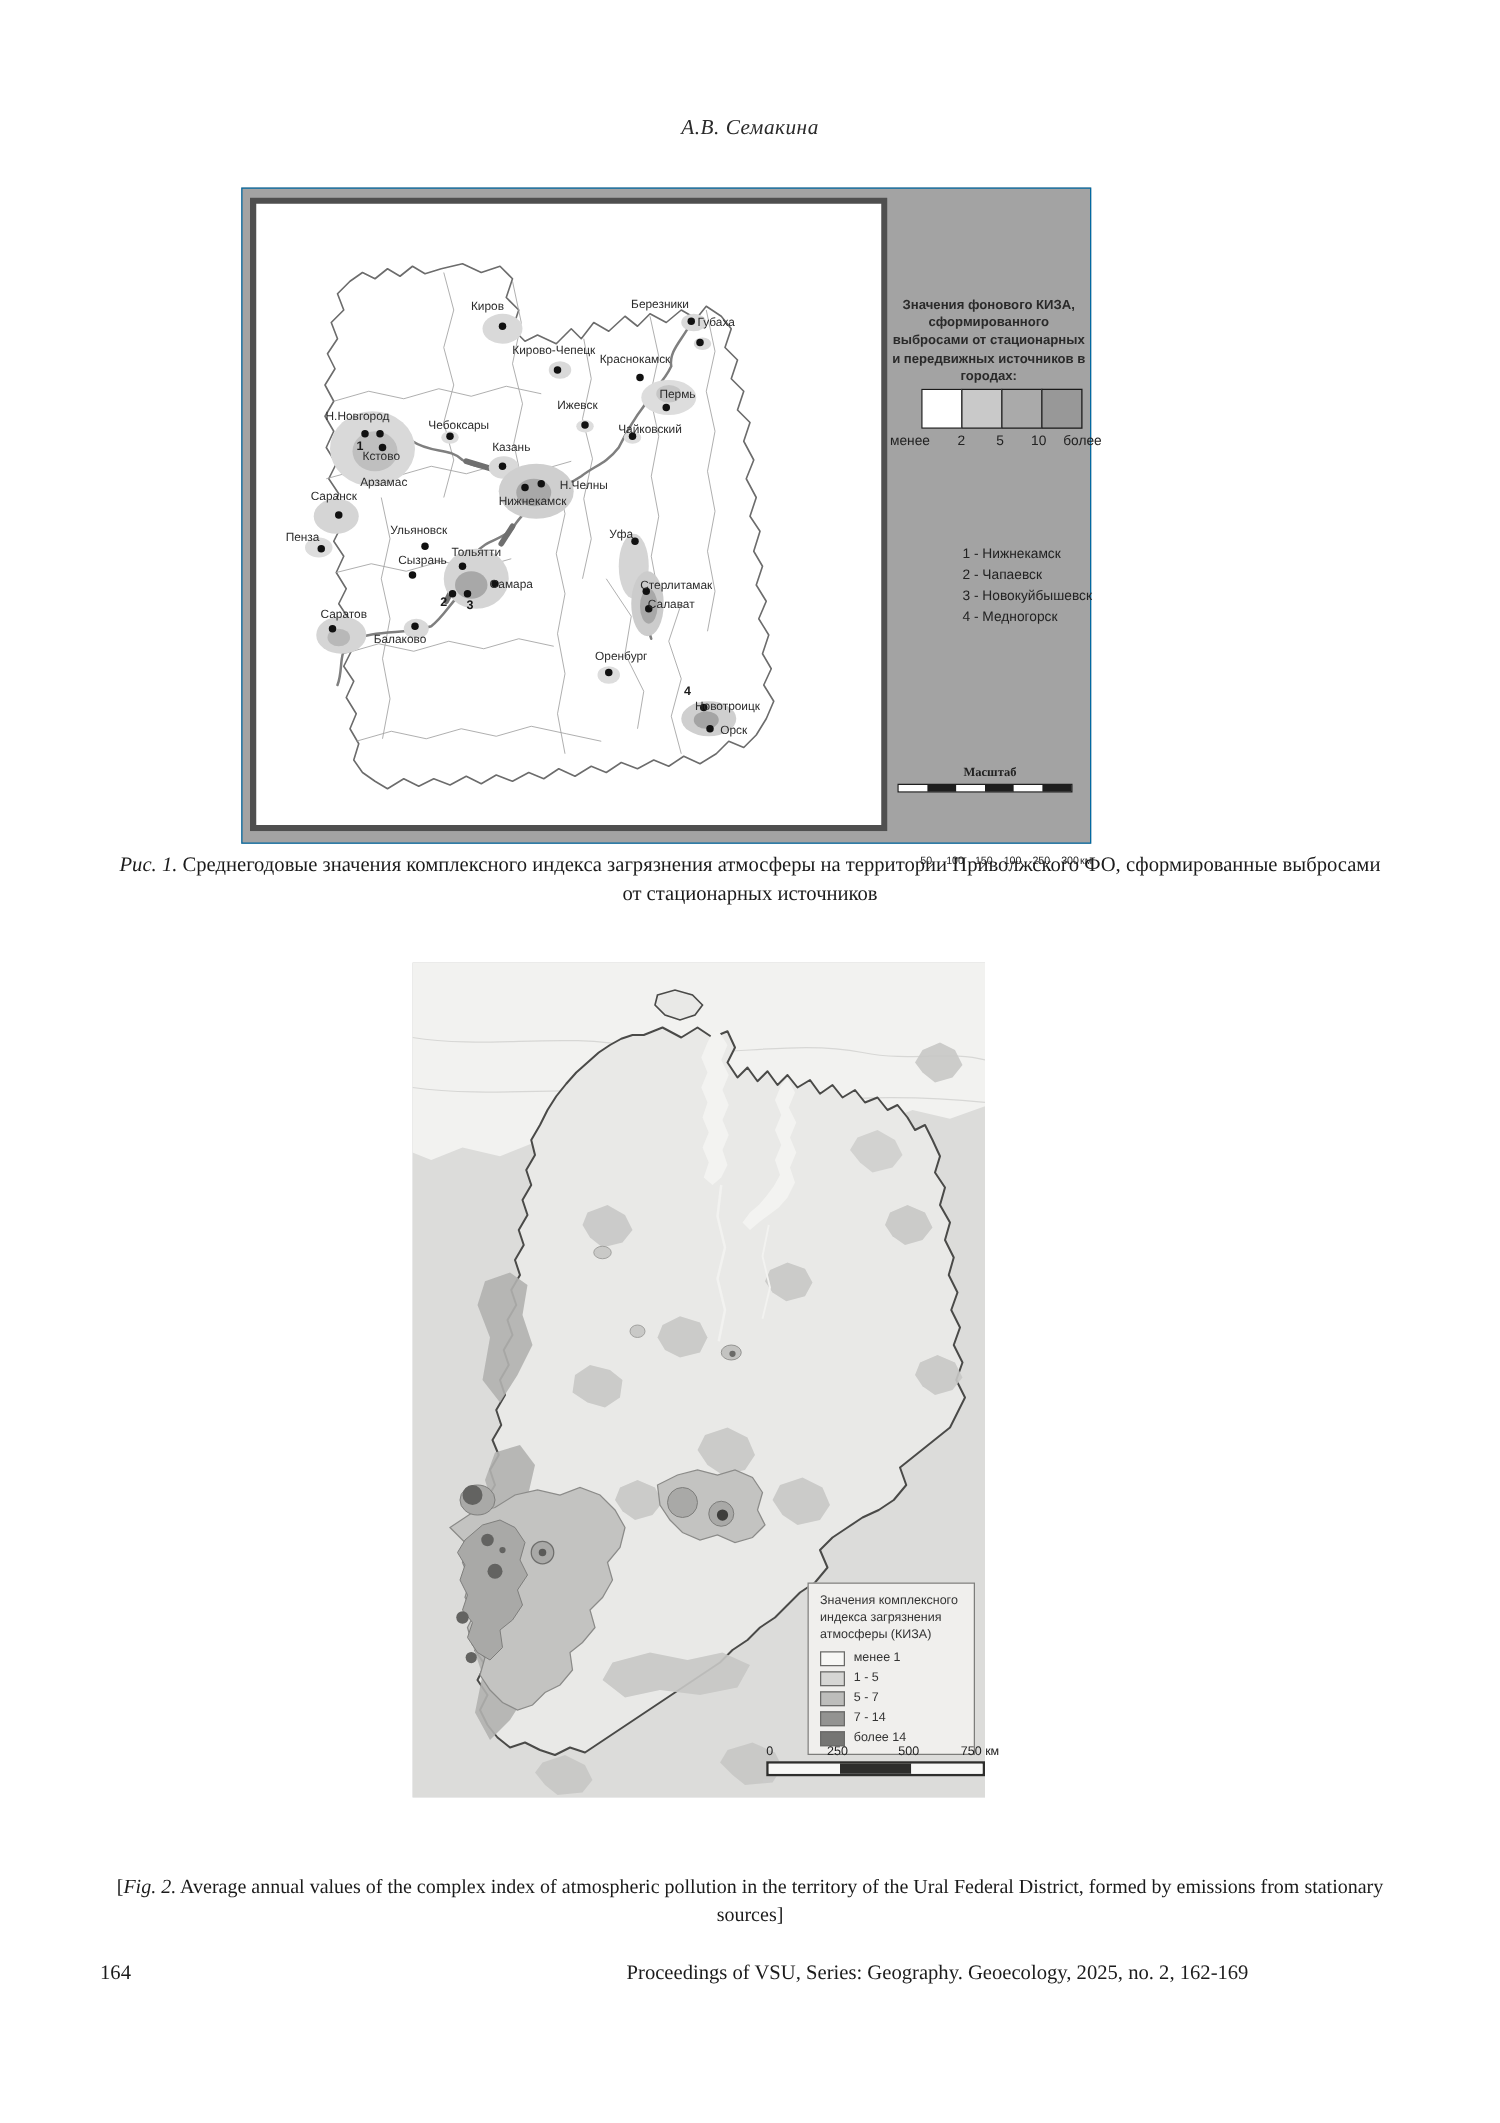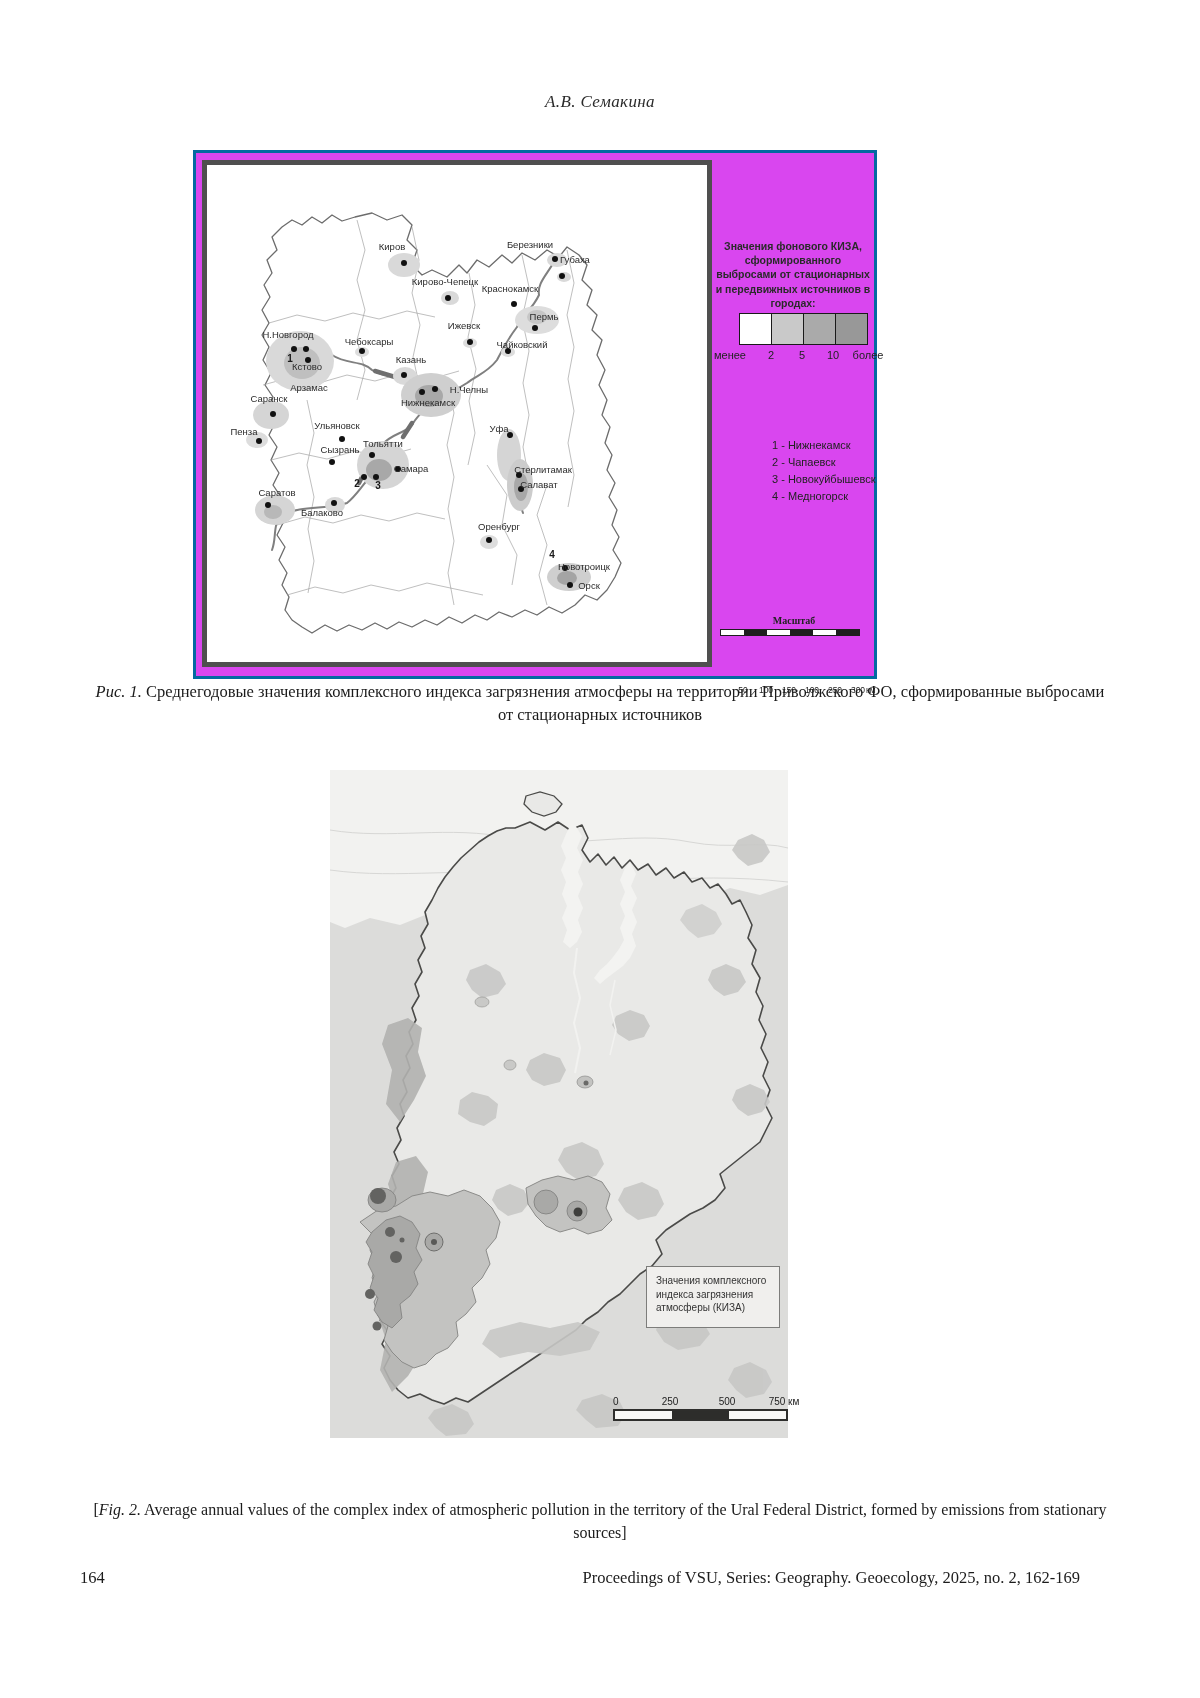--- a/index.html
+++ b/index.html
@@ -2,21 +2,21 @@
 <html><head>
 <meta charset="utf-8">
 <style>
   html,body{margin:0;padding:0;background:#fff;}
   .page{position:relative;width:1200px;height:1698px;background:#ffffff;overflow:hidden;
         font-family:"Liberation Serif",serif;color:#1c1c1c;}
   .author{position:absolute;top:92px;left:0;width:100%;text-align:center;
           font-style:italic;font-size:17px;letter-spacing:.4px;color:#2a2a2a;}
   
   .fig1{position:absolute;left:193px;top:150px;width:678px;height:523px;
-        border:3px solid #0369a1;background:#d946ef;}
+        border:1px solid #0369a1;background:#a3a3a3;}
   .fig1-map{position:absolute;left:6px;top:7px;width:500px;height:497px;
             border:5px solid #4f4f4f;background:#fff;}
   .fig1-map svg{display:block;}
   .clbl{font-family:"Liberation Sans",sans-serif;font-size:9.5px;fill:#2b2b2b;}
   .cnum{font-family:"Liberation Sans",sans-serif;font-size:10px;font-weight:bold;fill:#1a1a1a;}
   .bnd{fill:none;stroke:#a3a3a3;stroke-width:.7;stroke-linejoin:round;}
   .bnd-outer{fill:none;stroke:#6c6c6c;stroke-width:1.3;stroke-linejoin:round;}
   .river{fill:none;stroke:#7f7f7f;stroke-width:2;stroke-linecap:round;}
   .river-wide{fill:none;stroke:#6f6f6f;stroke-width:4.5;stroke-linecap:round;}
   .fig1-legend{position:absolute;left:518px;top:0;width:160px;height:100%;
@@ -55,21 +55,21 @@
   .fig2-scale{position:absolute;left:283px;top:626px;width:175px;
               font-family:"Liberation Sans",sans-serif;color:#222;}
   .f2s-ticks{position:relative;height:13px;font-size:10px;}
   .f2s-ticks span{position:absolute;top:0;transform:translateX(-50%);white-space:nowrap;}
   .f2s-ticks span:first-child{transform:none;}
   .f2s-bar{width:171px;height:8px;border:2px solid #2e2e2c;display:flex;background:#f8f8f6;}
   .f2s-bar i{display:block;height:100%;width:57px;}
   
   .footer-num{position:absolute;left:80px;top:1568px;font-size:16.5px;}
   .footer-journal{position:absolute;left:420px;top:1568px;width:660px;
-                  text-align:right;font-size:16.5px;}
+                  text-align:center;font-size:16.5px;}
 </style>
 </head>
 <body>
 
 <div class="page">
 
   <div class="author">А.В. Семакина</div>
 
   <div class="fig1">
     <div class="fig1-map">
@@ -310,20 +310,42 @@
       <circle cx="248" cy="442" r="4.5" fill="#3e3e3c"></circle>
 
       <ellipse cx="152" cy="232" rx="7" ry="5" fill="#c9c9c7" stroke="#999997" stroke-width="0.7"></ellipse>
       <ellipse cx="180" cy="295" rx="6" ry="5" fill="#c9c9c7" stroke="#999997" stroke-width="0.7"></ellipse>
       <ellipse cx="255" cy="312" rx="8" ry="6" fill="#c3c3c1" stroke="#8b8b89" stroke-width="0.7"></ellipse>
       <circle cx="256" cy="313" r="2.5" fill="#6a6a68"></circle>
     </svg>
 
     <div class="fig2-legend">
       <div class="f2l-title">Значения комплексного индекса загрязнения атмосферы (КИЗА)</div>
+      <div id="f2-legend-items">
+          <div class="f2l-item">
+            <span class="sw" style="background: rgb(247, 247, 245);"></span>
+            <span class="lb">менее 1</span>
+          </div>
+          <div class="f2l-item">
+            <span class="sw" style="background: rgb(214, 214, 212);"></span>
+            <span class="lb">1 - 5</span>
+          </div>
+          <div class="f2l-item">
+            <span class="sw" style="background: rgb(189, 189, 187);"></span>
+            <span class="lb">5 - 7</span>
+          </div>
+          <div class="f2l-item">
+            <span class="sw" style="background: rgb(147, 147, 145);"></span>
+            <span class="lb">7 - 14</span>
+          </div>
+          <div class="f2l-item">
+            <span class="sw" style="background: rgb(117, 117, 115);"></span>
+            <span class="lb">более 14</span>
+          </div>
+        </div>
     </div>
 
     <div class="fig2-scale">
       <div class="f2s-ticks" id="f2-scale-ticks">
           <span style="left: 0px;">0</span>
           <span style="left: 57px;">250</span>
           <span style="left: 114px;">500</span>
           <span style="left: 171px;">750 км</span>
         </div>
       <div class="f2s-bar">

